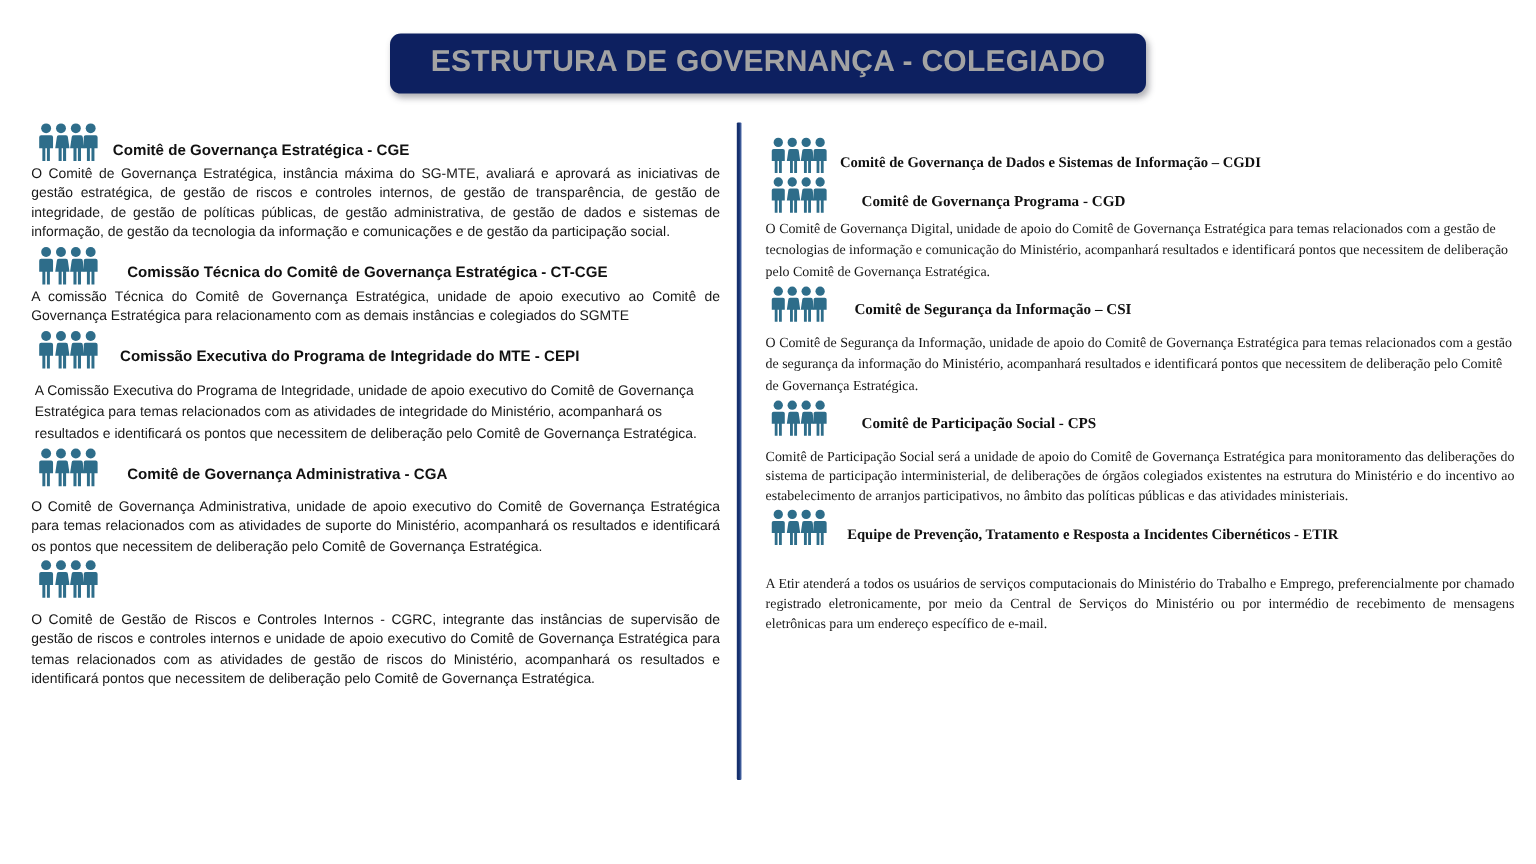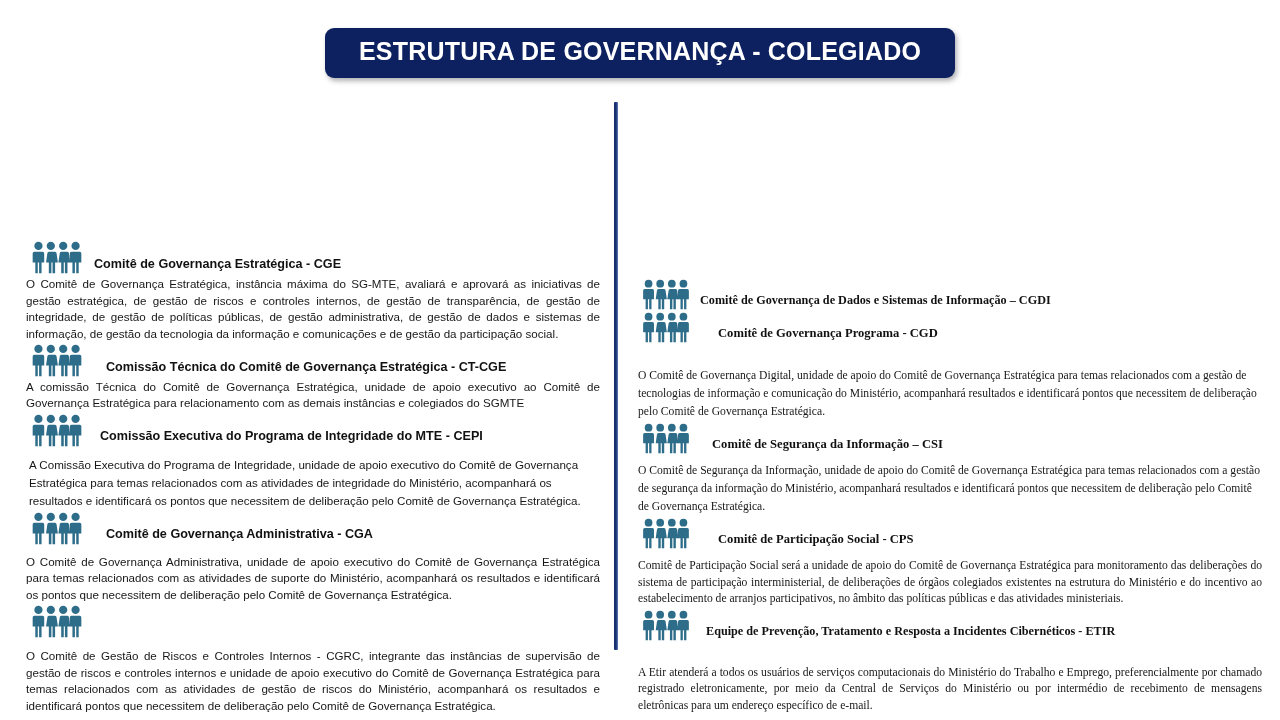--- a/index.html
+++ b/index.html
@@ -28,37 +28,37 @@
   }
   .banner {
     background: #0d2060;
     border-radius: 9px;
     padding: 10px 34px 12px 34px;
     box-shadow: 2px 3px 5px rgba(80, 80, 90, 0.45);
     min-width: 520px;
     text-align: center;
   }
   .banner-title {
-    color: #ffffff;
+    color: #a3a3a3;
     font-size: 25px;
     font-weight: 600;
     letter-spacing: 0.2px;
     line-height: 1.1;
     white-space: nowrap;
   }
 
   
   .columns {
     position: absolute;
     top: 96px;
     left: 0;
     width: 1280px;
     height: 620px;
     display: flex;
-    align-items: flex-end;
+    align-items: flex-start;
   }
   .col {
     box-sizing: border-box;
   }
   .col-left {
     width: 614px;
     padding: 6px 14px 0 26px;
   }
   .divider {
     width: 4px;
@@ -214,21 +214,21 @@
       </div>
     </div>
 
     <div class="section">
       <div class="sec-head">
         <svg class="icon-people narrow" viewBox="0 0 63 40">
           <use href="#people-group-glyph" fill="#2e6d8a"></use>
         </svg>
         <div class="sec-title t-off-18">Comitê de Governança Programa - CGD</div>
       </div>
-      <p class="sec-body left lh-wide" style="margin-top:24px">O Comitê de Governança Digital, unidade de apoio do Comitê de Governança Estratégica para temas relacionados com a gestão de tecnologias de informação e comunicação do Ministério, acompanhará resultados e identificará pontos que necessitem de deliberação pelo Comitê de Governança Estratégica.</p>
+      <p class="sec-body left lh-wide" style="margin-top:4px">O Comitê de Governança Digital, unidade de apoio do Comitê de Governança Estratégica para temas relacionados com a gestão de tecnologias de informação e comunicação do Ministério, acompanhará resultados e identificará pontos que necessitem de deliberação pelo Comitê de Governança Estratégica.</p>
     </div>
 
     <div class="section">
       <div class="sec-head">
         <svg class="icon-people narrow" viewBox="0 0 63 40">
           <use href="#people-group-glyph" fill="#2e6d8a"></use>
         </svg>
         <div class="sec-title t-off-12">Comitê de Segurança da Informação – CSI</div>
       </div>
       <p class="sec-body left lh-wide" style="margin-top:8px">O Comitê de Segurança da Informação, unidade de apoio do Comitê de Governança Estratégica para temas relacionados com a gestão de segurança da informação do Ministério, acompanhará resultados e identificará pontos que necessitem de deliberação pelo Comitê de Governança Estratégica.</p>

